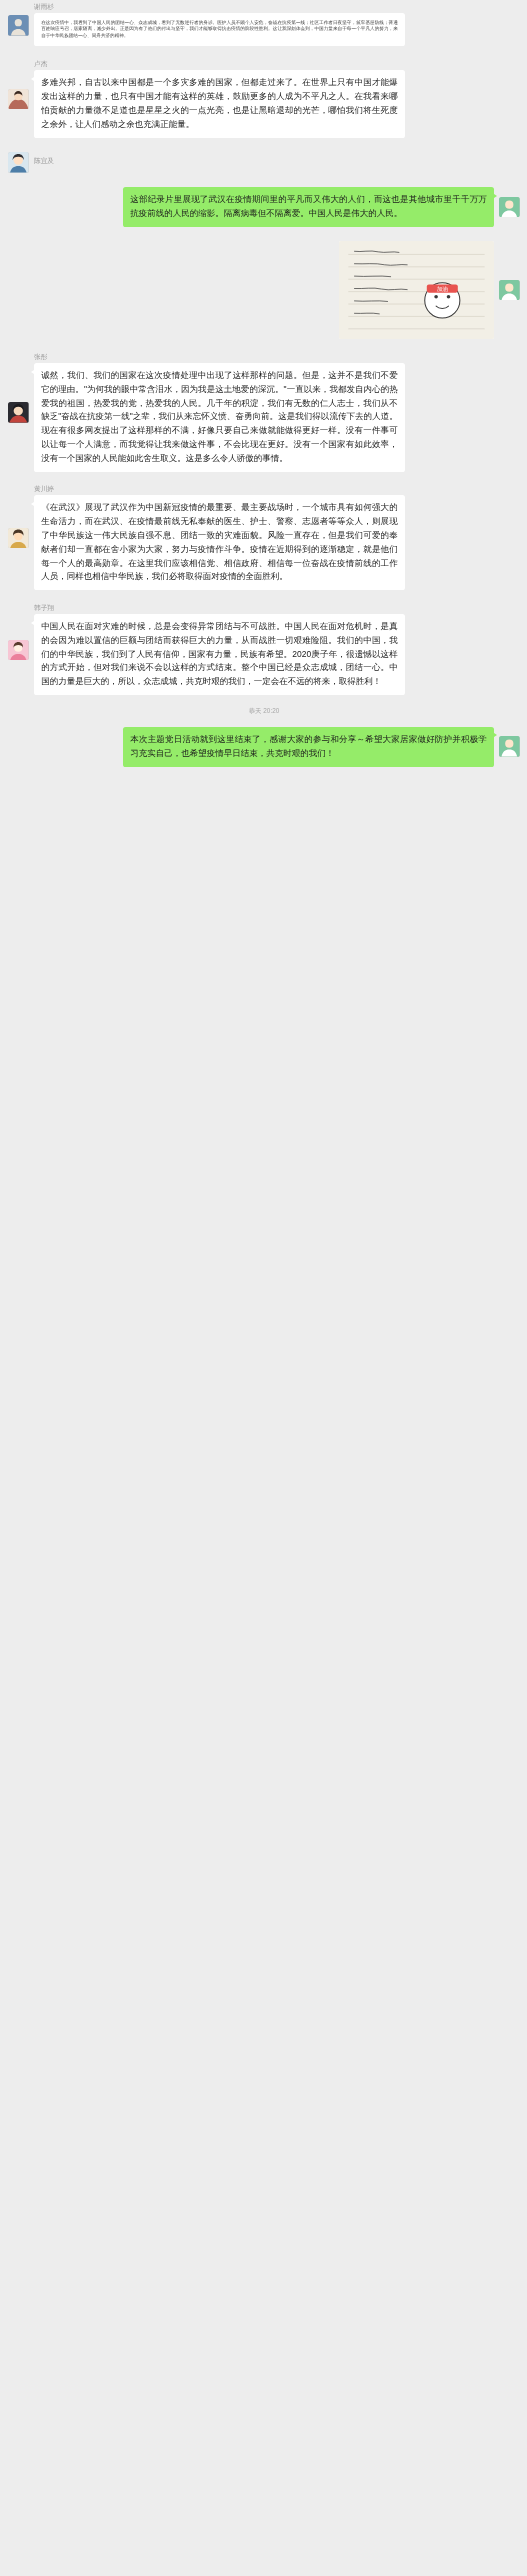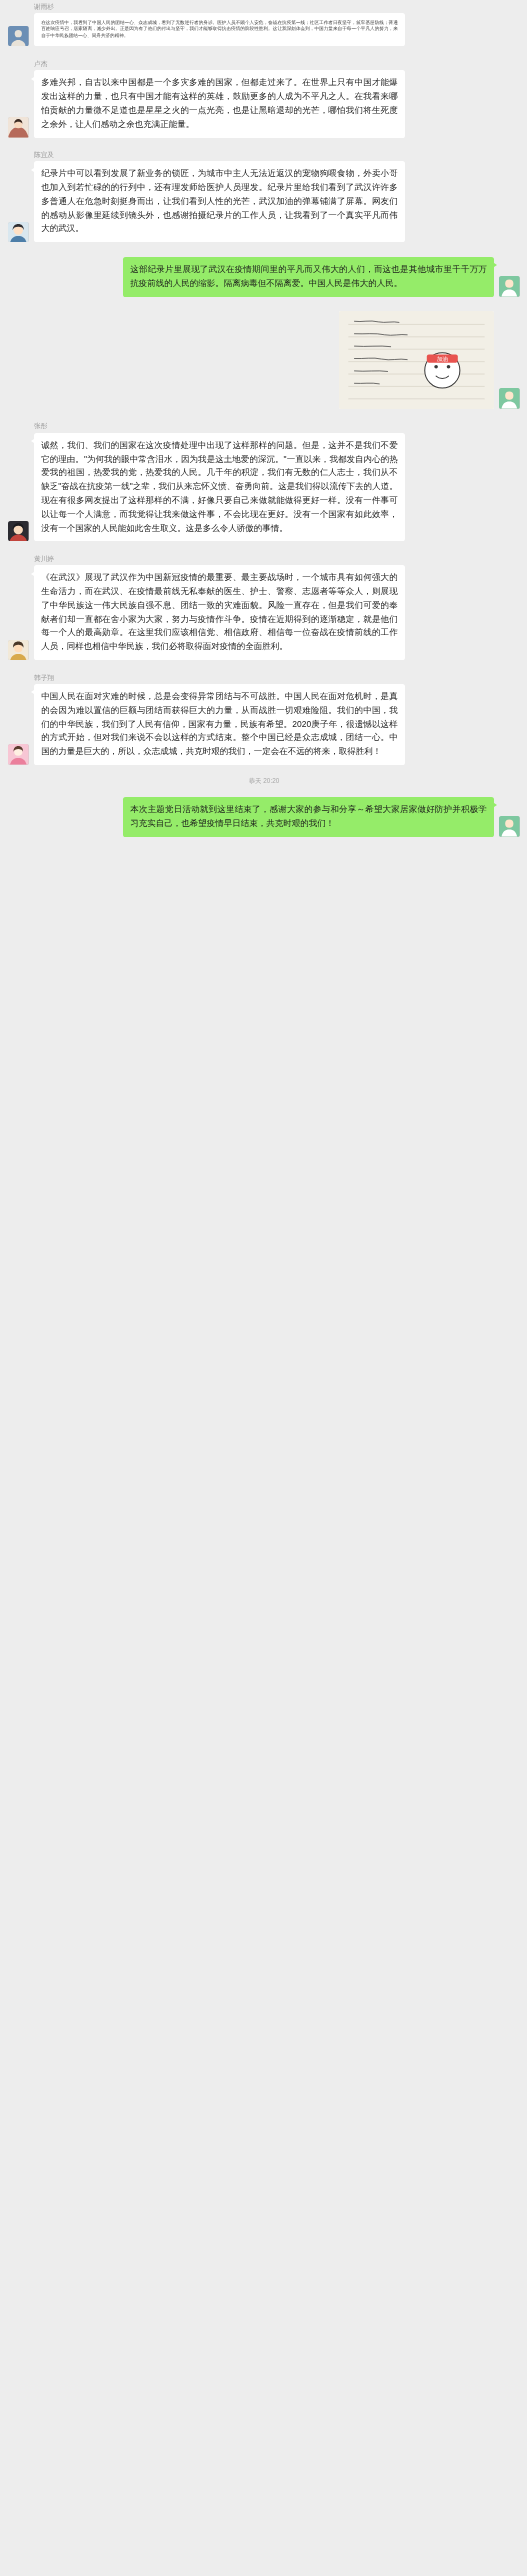--- a/index.html
+++ b/index.html
@@ -13,21 +13,21 @@
     min-height: 3580px;
     position: relative;
   }
   .chat {
     width: 528px;
     padding: 4.1px 0 12.4px 0;
     background: #ededed;
   }
   .msg-row {
     display: flex;
-    align-items: flex-end;
+    align-items: center;
     padding: 7.2px 8.2px;
     position: relative;
   }
   .msg-row.left { justify-content: flex-start; }
   .msg-row.right { justify-content: flex-end; }
 
   .avatar {
     width: 20.6px; height: 20.6px;
     border-radius: 2.6px;
     flex: 0 0 20.6px;
@@ -167,21 +167,20 @@
     <div class="avatar">
       <svg viewBox="0 0 40 40">
         <rect width="40" height="40" fill="#d9e7ef"></rect>
         <circle cx="20" cy="16" r="9" fill="#ffe0c4"></circle>
         <path d="M9 16c0-8 5-12 11-12s11 4 11 12c-1-5-5-7-11-7s-10 2-11 7z" fill="#2f2f33"></path>
         <path d="M4 40c2-9 8-13 16-13s14 4 16 13z" fill="#4d7ea8"></path>
       </svg>
     </div>
     <div class="bubble-wrap">
       <div class="sender">陈宜及</div>
-      <div class="bubble in">纪录片中可以看到发展了新业务的锁匠，为城市中主人无法近返汉的宠物狗喂食物，外卖小哥也加入到若忙碌的的行列中，还有理发师给医护人员理发。纪录片里给我们看到了武汉许许多多普通人在危急时刻挺身而出，让我们看到人性的光芒，武汉加油的弹幕铺满了屏幕。网友们的感动从影像里延续到镜头外，也感谢拍摄纪录片的工作人员，让我看到了一个真实平凡而伟大的武汉。</div>
     </div>
   </div>
 
   <div class="msg-row right">
     <div class="bubble-wrap">
       <div class="bubble out">这部纪录片里展现了武汉在疫情期间里的平凡而又伟大的人们，而这也是其他城市里千千万万抗疫前线的人民的缩影。隔离病毒但不隔离爱。中国人民是伟大的人民。</div>
     </div>
     <div class="avatar">
       <svg viewBox="0 0 40 40">
         <rect width="40" height="40" fill="#7ec8a0"></rect>

